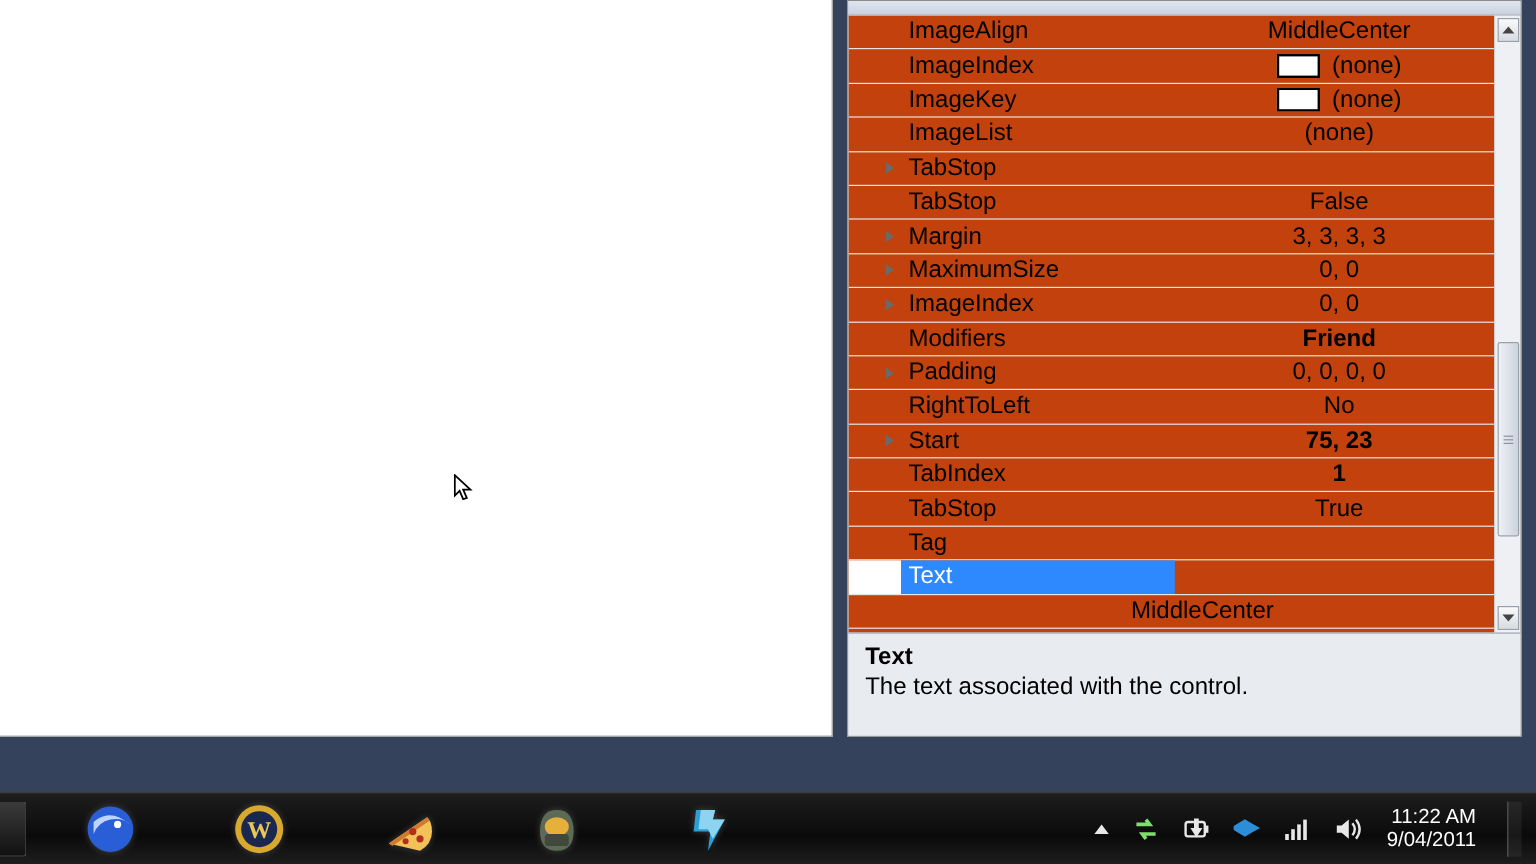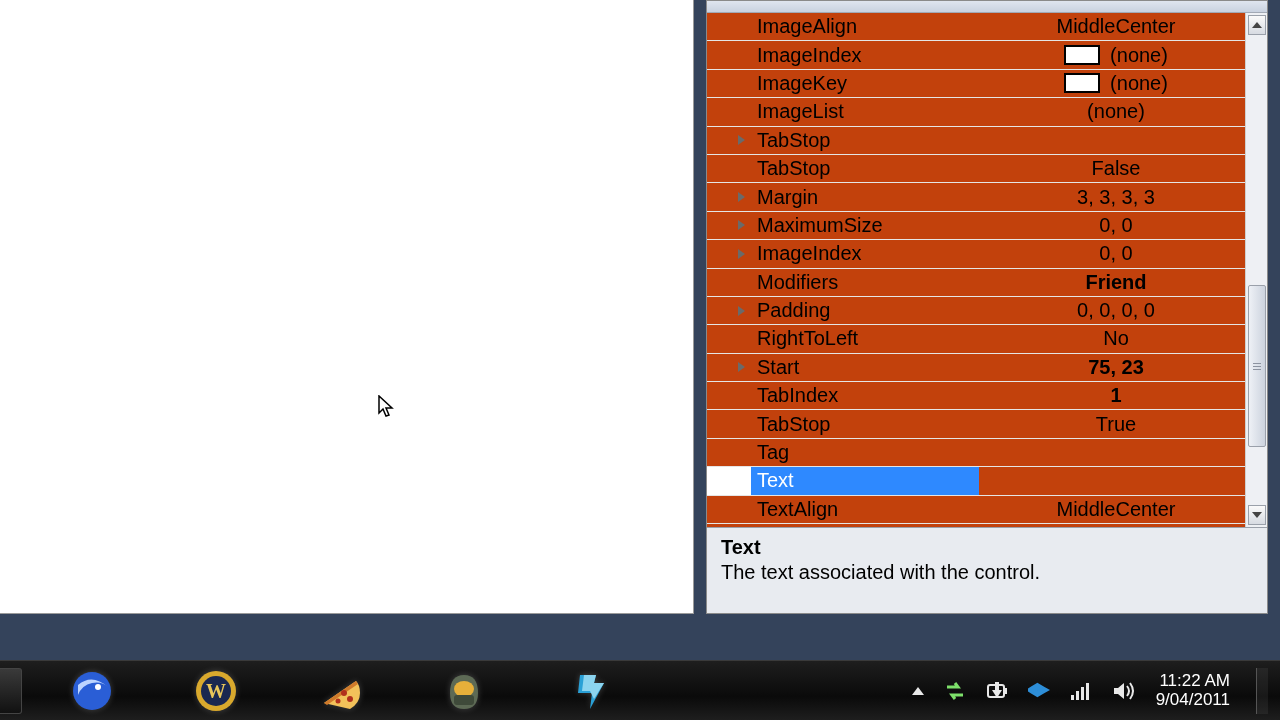--- a/index.html
+++ b/index.html
@@ -321,21 +321,20 @@
           <div class="value">
             <span></span>
           </div>
         </div>
         <div class="row selected">
           <div class="gutter"></div>
           <div class="name">Text</div>
         </div>
         <div class="row">
           <div class="gutter"></div>
-          <div class="name">TextAlign</div>
           <div class="value">
             <span>MiddleCenter</span>
           </div>
         </div>
       </div>
     <div class="scrollbar">
       <div class="sb-btn sb-up">
           <div class="sb-tri-up"></div>
         </div>
       <div class="sb-thumb">

